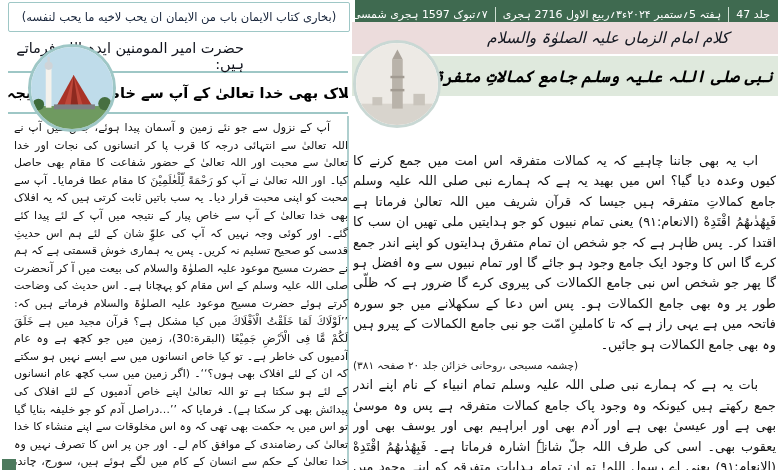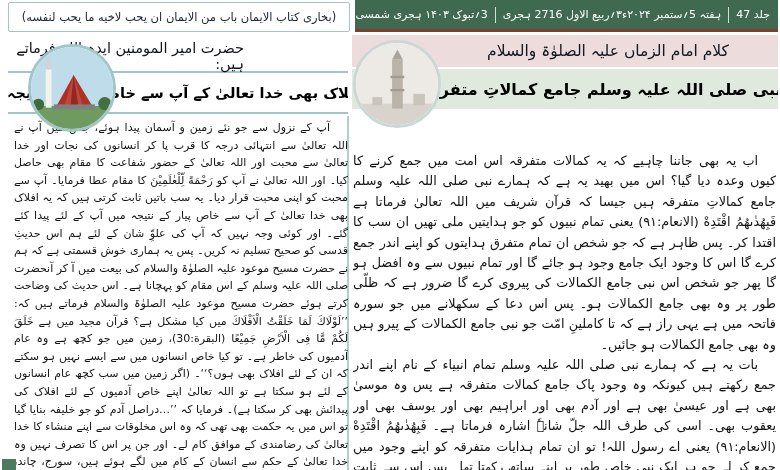--- a/index.html
+++ b/index.html
@@ -41,21 +41,21 @@
     font-size:14.5px; font-weight:bold; color:#000;
     border-bottom:2px solid #9ec7c6; padding-right:104px; white-space:nowrap; overflow:hidden;
   }
   .circle-photo {
     position:absolute; border-radius:50%; border:3px solid #9ec7c6;
     overflow:hidden; background:#fff; z-index:5;
   }
   .circle-left { left:28px; top:44px; width:88px; height:88px; }
   .circle-right { left:353px; top:40px; width:88px; height:88px; border-color:#c9d8d4; }
   .hdr-right {
-    position:absolute; left:352px; top:35px; width:426px; height:74px;
+    position:absolute; left:352px; top:22px; width:426px; height:74px;font-style:italic;
   }
   .hdr-right .kicker {
     height:32px; background:#ecdcdc; display:flex; align-items:center; justify-content:center;
     font-size:15.5px; color:#141821; padding-left:86px;
   }
   .hdr-right .headline {
     height:40px; background:#dfe9dd; margin-top:2px;
     display:flex; align-items:center; justify-content:center;
     font-size:16px; font-weight:bold; color:#000; padding-left:86px;
     white-space:nowrap; overflow:hidden;
@@ -87,21 +87,21 @@
 
   <div class="mast-green">
     <span class="seg">
       <span>جلد 47</span>
       <span class="vsep"></span>
       <span>ہفتہ 5؍ستمبر ۲۰۲۴ء</span>
     </span>
     <span class="seg">
       <span>۳؍ربیع الاول 2716 ہجری</span>
       <span class="vsep"></span>
-      <span>3؍تبوک ۱۴۰۳ ہجری شمسی</span>
+      <span>۷؍تبوک 1597 ہجری شمسی</span>
     </span>
     <span class="seg">
       <span class="vsep"></span>
       <span>شمارہ ۲۱۳</span>
     </span>
   </div>
   <div class="mast-underline"></div>
   <div class="mast-ref">(بخاری کتاب الایمان باب من الایمان ان یحب لاخیه ما یحب لنفسه)</div>
 
   <div class="hdr-left">
@@ -143,17 +143,18 @@
 
   <div class="col-divider"></div>
 
   <div class="col col-left">
     <p>آپ کے نزول سے جو نئے زمین و آسمان پیدا ہوئے، جس میں آپ نے اللہ تعالیٰ سے انتہائی درجہ کا قرب پا کر انسانوں کی نجات اور خدا تعالیٰ سے محبت اور اللہ تعالیٰ کے حضور شفاعت کا مقام بھی حاصل کیا۔ اور اللہ تعالیٰ نے آپ کو رَحْمَةً لِّلْعٰلَمِیْنَ کا مقام عطا فرمایا۔ آپ سے محبت کو اپنی محبت قرار دیا۔ یہ سب باتیں ثابت کرتی ہیں کہ یہ افلاک بھی خدا تعالیٰ کے آپ سے خاص پیار کے نتیجہ میں آپ کے لئے پیدا کئے گئے۔ اور کوئی وجہ نہیں کہ آپ کی علوِّ شان کے لئے ہم اس حدیثِ قدسی کو صحیح تسلیم نہ کریں۔ پس یہ ہماری خوش قسمتی ہے کہ ہم نے حضرت مسیح موعود علیہ الصلوٰۃ والسلام کی بیعت میں آ کر آنحضرت صلی اللہ علیہ وسلم کے اس مقام کو پہچانا ہے۔ اس حدیث کی وضاحت کرتے ہوئے حضرت مسیح موعود علیہ الصلوٰۃ والسلام فرماتے ہیں کہ: ’’لَوْلَاكَ لَمَا خَلَقْتُ الْاَفْلَاكَ میں کیا مشکل ہے؟ قرآن مجید میں ہے خَلَقَ لَكُمْ مَّا فِی الْاَرْضِ جَمِیْعًا (البقرة:30)، زمین میں جو کچھ ہے وہ عام آدمیوں کی خاطر ہے۔ تو کیا خاص انسانوں میں سے ایسے نہیں ہو سکتے کہ ان کے لئے افلاک بھی ہوں؟‘‘۔ (اگر زمین میں سب کچھ عام انسانوں کے لئے ہو سکتا ہے تو اللہ تعالیٰ اپنے خاص آدمیوں کے لئے افلاک کی پیدائش بھی کر سکتا ہے)۔ فرمایا کہ ’’…دراصل آدم کو جو خلیفہ بنایا گیا تو اس میں یہ حکمت بھی تھی کہ وہ اس مخلوقات سے اپنے منشاء کا خدا تعالیٰ کی رضامندی کے موافق کام لے۔ اور جن پر اس کا تصرف نہیں وہ خدا تعالیٰ کے حکم سے انسان کے کام میں لگے ہوئے ہیں، سورج، چاند، ستارے وغیرہ‘‘۔ (ملفوظات جلد پنجم صفحہ 213۔ ایڈیشن 1988ء)</p>
 
   </div>
 
   <div class="col col-right">
     <p>اب یہ بھی جاننا چاہیے کہ یہ کمالات متفرقہ اس امت میں جمع کرنے کا کیوں وعدہ دیا گیا؟ اس میں بھید یہ ہے کہ ہمارے نبی صلی اللہ علیہ وسلم جامع کمالاتِ متفرقہ ہیں جیسا کہ قرآن شریف میں اللہ تعالیٰ فرماتا ہے فَبِهُدٰىهُمُ اقْتَدِهْ (الانعام:۹۱) یعنی تمام نبیوں کو جو ہدایتیں ملی تھیں ان سب کا اقتدا کر۔ پس ظاہر ہے کہ جو شخص ان تمام متفرق ہدایتوں کو اپنے اندر جمع کرے گا اس کا وجود ایک جامع وجود ہو جائے گا اور تمام نبیوں سے وہ افضل ہو گا پھر جو شخص اس نبی جامع الکمالات کی پیروی کرے گا ضرور ہے کہ ظلّی طور پر وہ بھی جامع الکمالات ہو۔ پس اس دعا کے سکھلانے میں جو سورہ فاتحہ میں ہے یہی راز ہے کہ تا کاملینِ امّت جو نبی جامع الکمالات کے پیرو ہیں وہ بھی جامع الکمالات ہو جائیں۔</p>
+    <div class="citation-line">(چشمہ مسیحی ،روحانی خزائن جلد ۲۰ صفحہ ۳۸۱)</div>
     <p>بات یہ ہے کہ ہمارے نبی صلی اللہ علیہ وسلم تمام انبیاء کے نام اپنے اندر جمع رکھتے ہیں کیونکہ وہ وجود پاک جامع کمالات متفرقہ ہے پس وہ موسیٰ بھی ہے اور عیسیٰ بھی ہے اور آدم بھی اور ابراہیم بھی اور یوسف بھی اور یعقوب بھی۔ اسی کی طرف اللہ جلّ شانہٗ اشارہ فرماتا ہے۔ فَبِهُدٰىهُمُ اقْتَدِهْ (الانعام:۹۱) یعنی اے رسول اللہ! تو ان تمام ہدایات متفرقہ کو اپنے وجود میں جمع کر لے جو ہر ایک نبی خاص طور پر اپنے ساتھ رکھتا تھا۔ پس اس سے ثابت ہے کہ تمام انبیاء کی شانیں آنحضرت صلی اللہ علیہ وسلم کی ذات میں شامل تھیں۔ اسی حقیقت پر کلمہ محمد رسول اللہ صلی اللہ علیہ وسلم اسی کی طرف اشارہ کرتا ہے۔</p>
   </div>
 
   <div class="crop-mark"></div>
 </div>
 
 </body></html>

